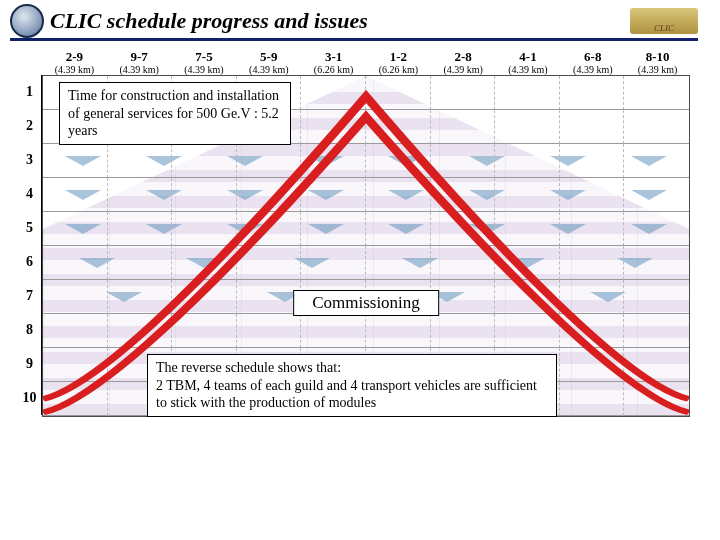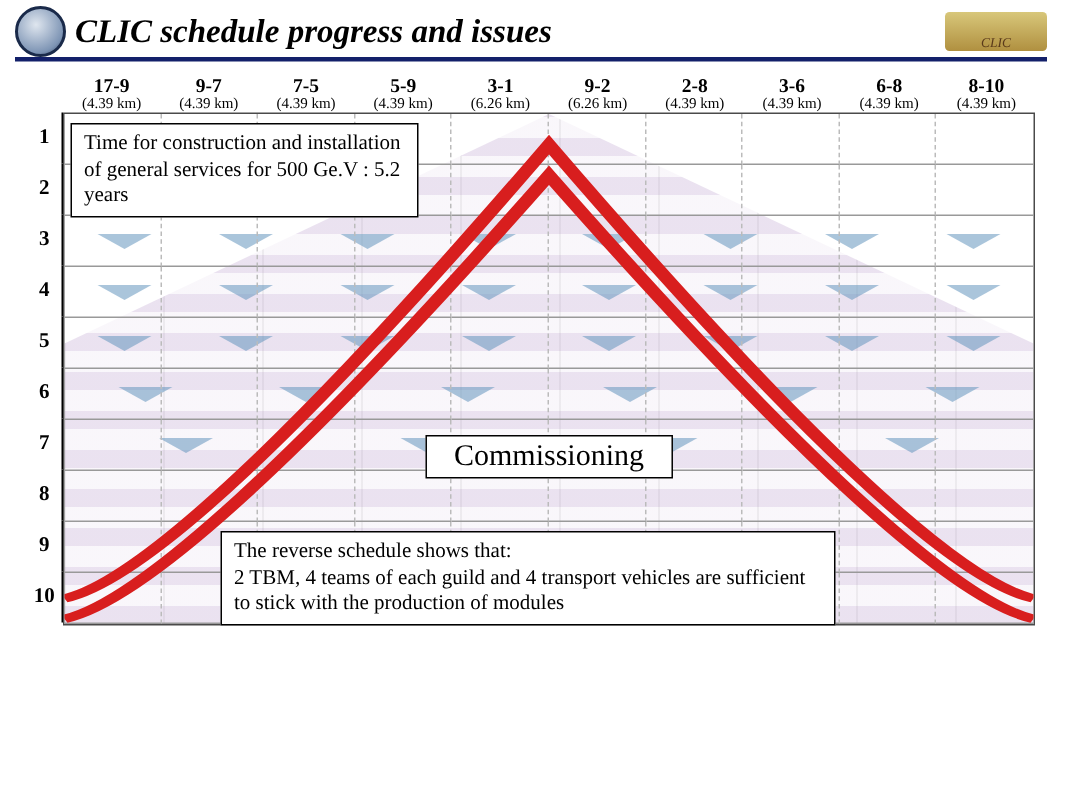--- a/index.html
+++ b/index.html
@@ -51,24 +51,24 @@
   .chev { width:0; height:0; border-left:18px solid transparent; border-right:18px solid transparent; border-top:10px solid rgba(100,150,190,0.55); }
 
   .vshape { position:absolute; inset:0; z-index:2; pointer-events:none; }
   .vshape svg { width:100%; height:100%; }
 
   .callout {
     position: absolute; background: #fff; border: 1px solid #000;
     padding: 4px 8px; font-size: 14px; line-height: 1.25;
     z-index: 5;
   }
-  .callout.small { font-size: 14px; }
+  .callout.small { font-size: 14px; margin-left: 12px; }
   .commissioning {
     position: absolute; z-index:5; background:#fff; border:1px solid #000;
-    font-size:20px; padding:2px 18px;
+    font-size:17px; padding:2px 18px;
   }
 
   .footer { position: absolute; bottom: 6px; left: 0; right: 0; display:flex; justify-content:space-between; padding: 0 28px; font-size: 12px; font-style: italic; color:#333; }
 </style>
 </head>
 <body>
 
 <div class="slide">
 
   <div class="header">
@@ -81,49 +81,49 @@
       </div>
   </div>
 
   <hr class="rule">
 
   <div class="chart-area">
 
     <div class="col-headers">
       <div class="spacer"></div>
       <div class="col-head">
-          <div class="seg">17-9</div>
+          <div class="seg">2-9</div>
           <div class="km">(4.39 km)</div>
         </div>
       <div class="col-head">
           <div class="seg">9-7</div>
           <div class="km">(4.39 km)</div>
         </div>
       <div class="col-head">
           <div class="seg">7-5</div>
           <div class="km">(4.39 km)</div>
         </div>
       <div class="col-head">
           <div class="seg">5-9</div>
           <div class="km">(4.39 km)</div>
         </div>
       <div class="col-head">
           <div class="seg">3-1</div>
           <div class="km">(6.26 km)</div>
         </div>
       <div class="col-head">
-          <div class="seg">9-2</div>
+          <div class="seg">1-2</div>
           <div class="km">(6.26 km)</div>
         </div>
       <div class="col-head">
           <div class="seg">2-8</div>
           <div class="km">(4.39 km)</div>
         </div>
       <div class="col-head">
-          <div class="seg">3-6</div>
+          <div class="seg">4-1</div>
           <div class="km">(4.39 km)</div>
         </div>
       <div class="col-head">
           <div class="seg">6-8</div>
           <div class="km">(4.39 km)</div>
         </div>
       <div class="col-head">
           <div class="seg">8-10</div>
           <div class="km">(4.39 km)</div>
         </div>

